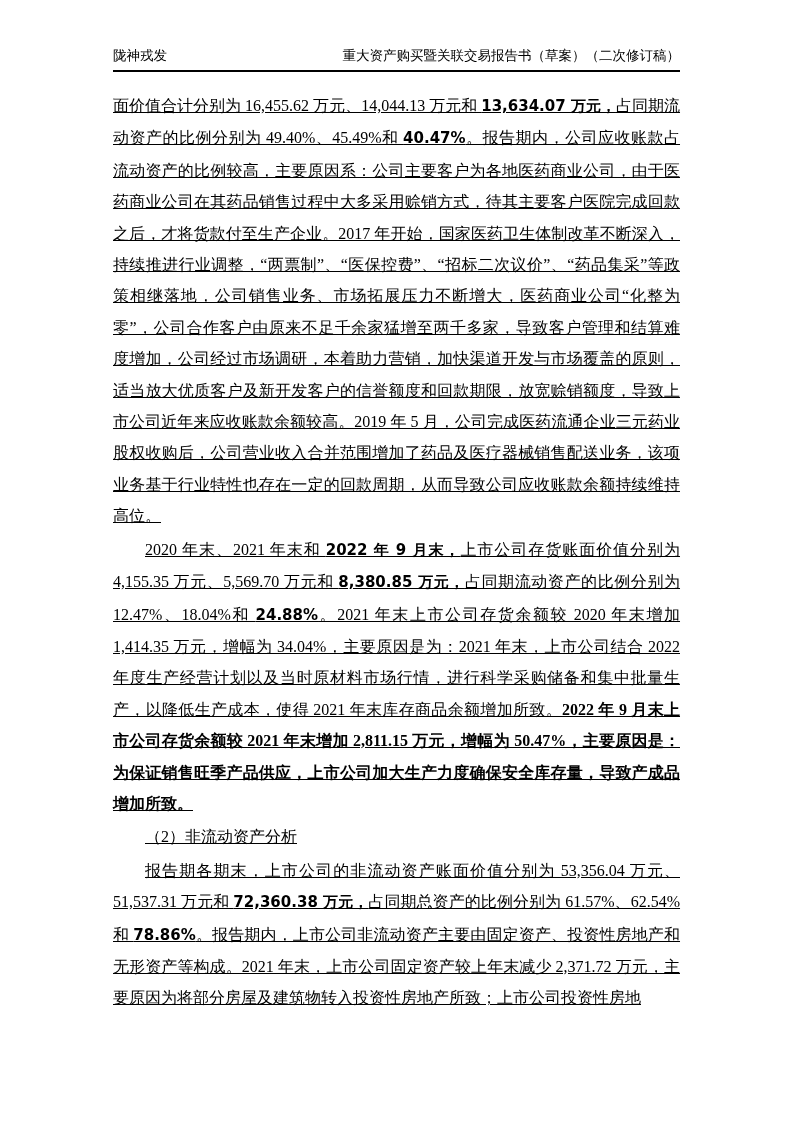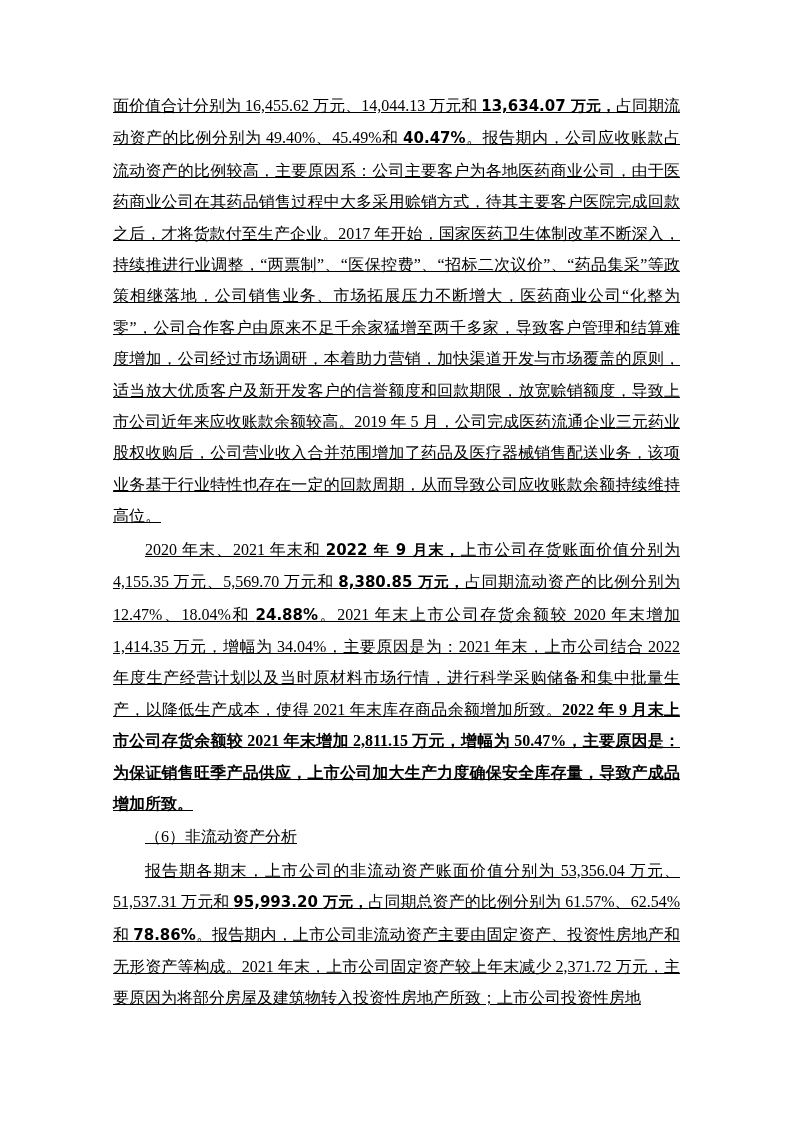--- a/index.html
+++ b/index.html
@@ -66,27 +66,31 @@
     text-align: right;
     font-weight: bold;
     font-size: 14px;
   }
 </style>
 </head>
 <body>
 
 <div class="page">
 
+  <header class="header">
+    <span class="h-left">陇神戎发</span>
+    <span class="h-right">重大资产购买暨关联交易报告书（草案）（二次修订稿）</span>
+  </header>
 
   <main class="doc-body">
 
     <p><span>面价值合计分别为 16,455.62 万元、14,044.13 万元和 </span><span class="b">13,634.07 万元，</span><span>占同期流动资产的比例分别为 49.40%、45.49%和 </span><span class="b">40.47%</span><span>。报告期内，公司应收账款占流动资产的比例较高，主要原因系：公司主要客户为各地医药商业公司，由于医药商业公司在其药品销售过程中大多采用赊销方式，待其主要客户医院完成回款之后，才将货款付至生产企业。2017 年开始，国家医药卫生体制改革不断深入，持续推进行业调整，“两票制”、“医保控费”、“招标二次议价”、“药品集采”等政策相继落地，公司销售业务、市场拓展压力不断增大，医药商业公司“化整为零”，公司合作客户由原来不足千余家猛增至两千多家，导致客户管理和结算难度增加，公司经过市场调研，本着助力营销，加快渠道开发与市场覆盖的原则，适当放大优质客户及新开发客户的信誉额度和回款期限，放宽赊销额度，导致上市公司近年来应收账款余额较高。2019 年 5 月，公司完成医药流通企业三元药业股权收购后，公司营业收入合并范围增加了药品及医疗器械销售配送业务，该项业务基于行业特性也存在一定的回款周期，从而导致公司应收账款余额持续维持高位。</span></p>
 
     <p class="indent"><span>2020 年末、2021 年末和 </span><span class="b">2022 年 9 月末，</span><span>上市公司存货账面价值分别为 4,155.35 万元、5,569.70 万元和 </span><span class="b">8,380.85 万元，</span><span>占同期流动资产的比例分别为 12.47%、18.04%和 </span><span class="b">24.88%</span><span>。2021 年末上市公司存货余额较 2020 年末增加 1,414.35 万元，增幅为 34.04%，主要原因是为：2021 年末，上市公司结合 2022 年度生产经营计划以及当时原材料市场行情，进行科学采购储备和集中批量生产，以降低生产成本，使得 2021 年末库存商品余额增加所致。</span><span class="bk">2022 年 9 月末上市公司存货余额较 2021 年末增加 2,811.15 万元，增幅为 50.47%，主要原因是：为保证销售旺季产品供应，上市公司加大生产力度确保安全库存量，导致产成品增加所致。</span></p>
 
-    <p class="indent"><span>（6）非流动资产分析</span></p>
+    <p class="indent"><span>（2）非流动资产分析</span></p>
 
-    <p class="indent"><span>报告期各期末，上市公司的非流动资产账面价值分别为 53,356.04 万元、51,537.31 万元和 </span><span class="b">95,993.20 万元，</span><span>占同期总资产的比例分别为 61.57%、62.54%和 </span><span class="b">78.86%</span><span>。报告期内，上市公司非流动资产主要由固定资产、投资性房地产和无形资产等构成。2021 年末，上市公司固定资产较上年末减少 2,371.72 万元，主要原因为将部分房屋及建筑物转入投资性房地产所致；上市公司投资性房地</span></p>
+    <p class="indent"><span>报告期各期末，上市公司的非流动资产账面价值分别为 53,356.04 万元、51,537.31 万元和 </span><span class="b">72,360.38 万元，</span><span>占同期总资产的比例分别为 61.57%、62.54%和 </span><span class="b">78.86%</span><span>。报告期内，上市公司非流动资产主要由固定资产、投资性房地产和无形资产等构成。2021 年末，上市公司固定资产较上年末减少 2,371.72 万元，主要原因为将部分房屋及建筑物转入投资性房地产所致；上市公司投资性房地</span></p>
 
   </main>
 
 
 </div>
 
 </body></html>

